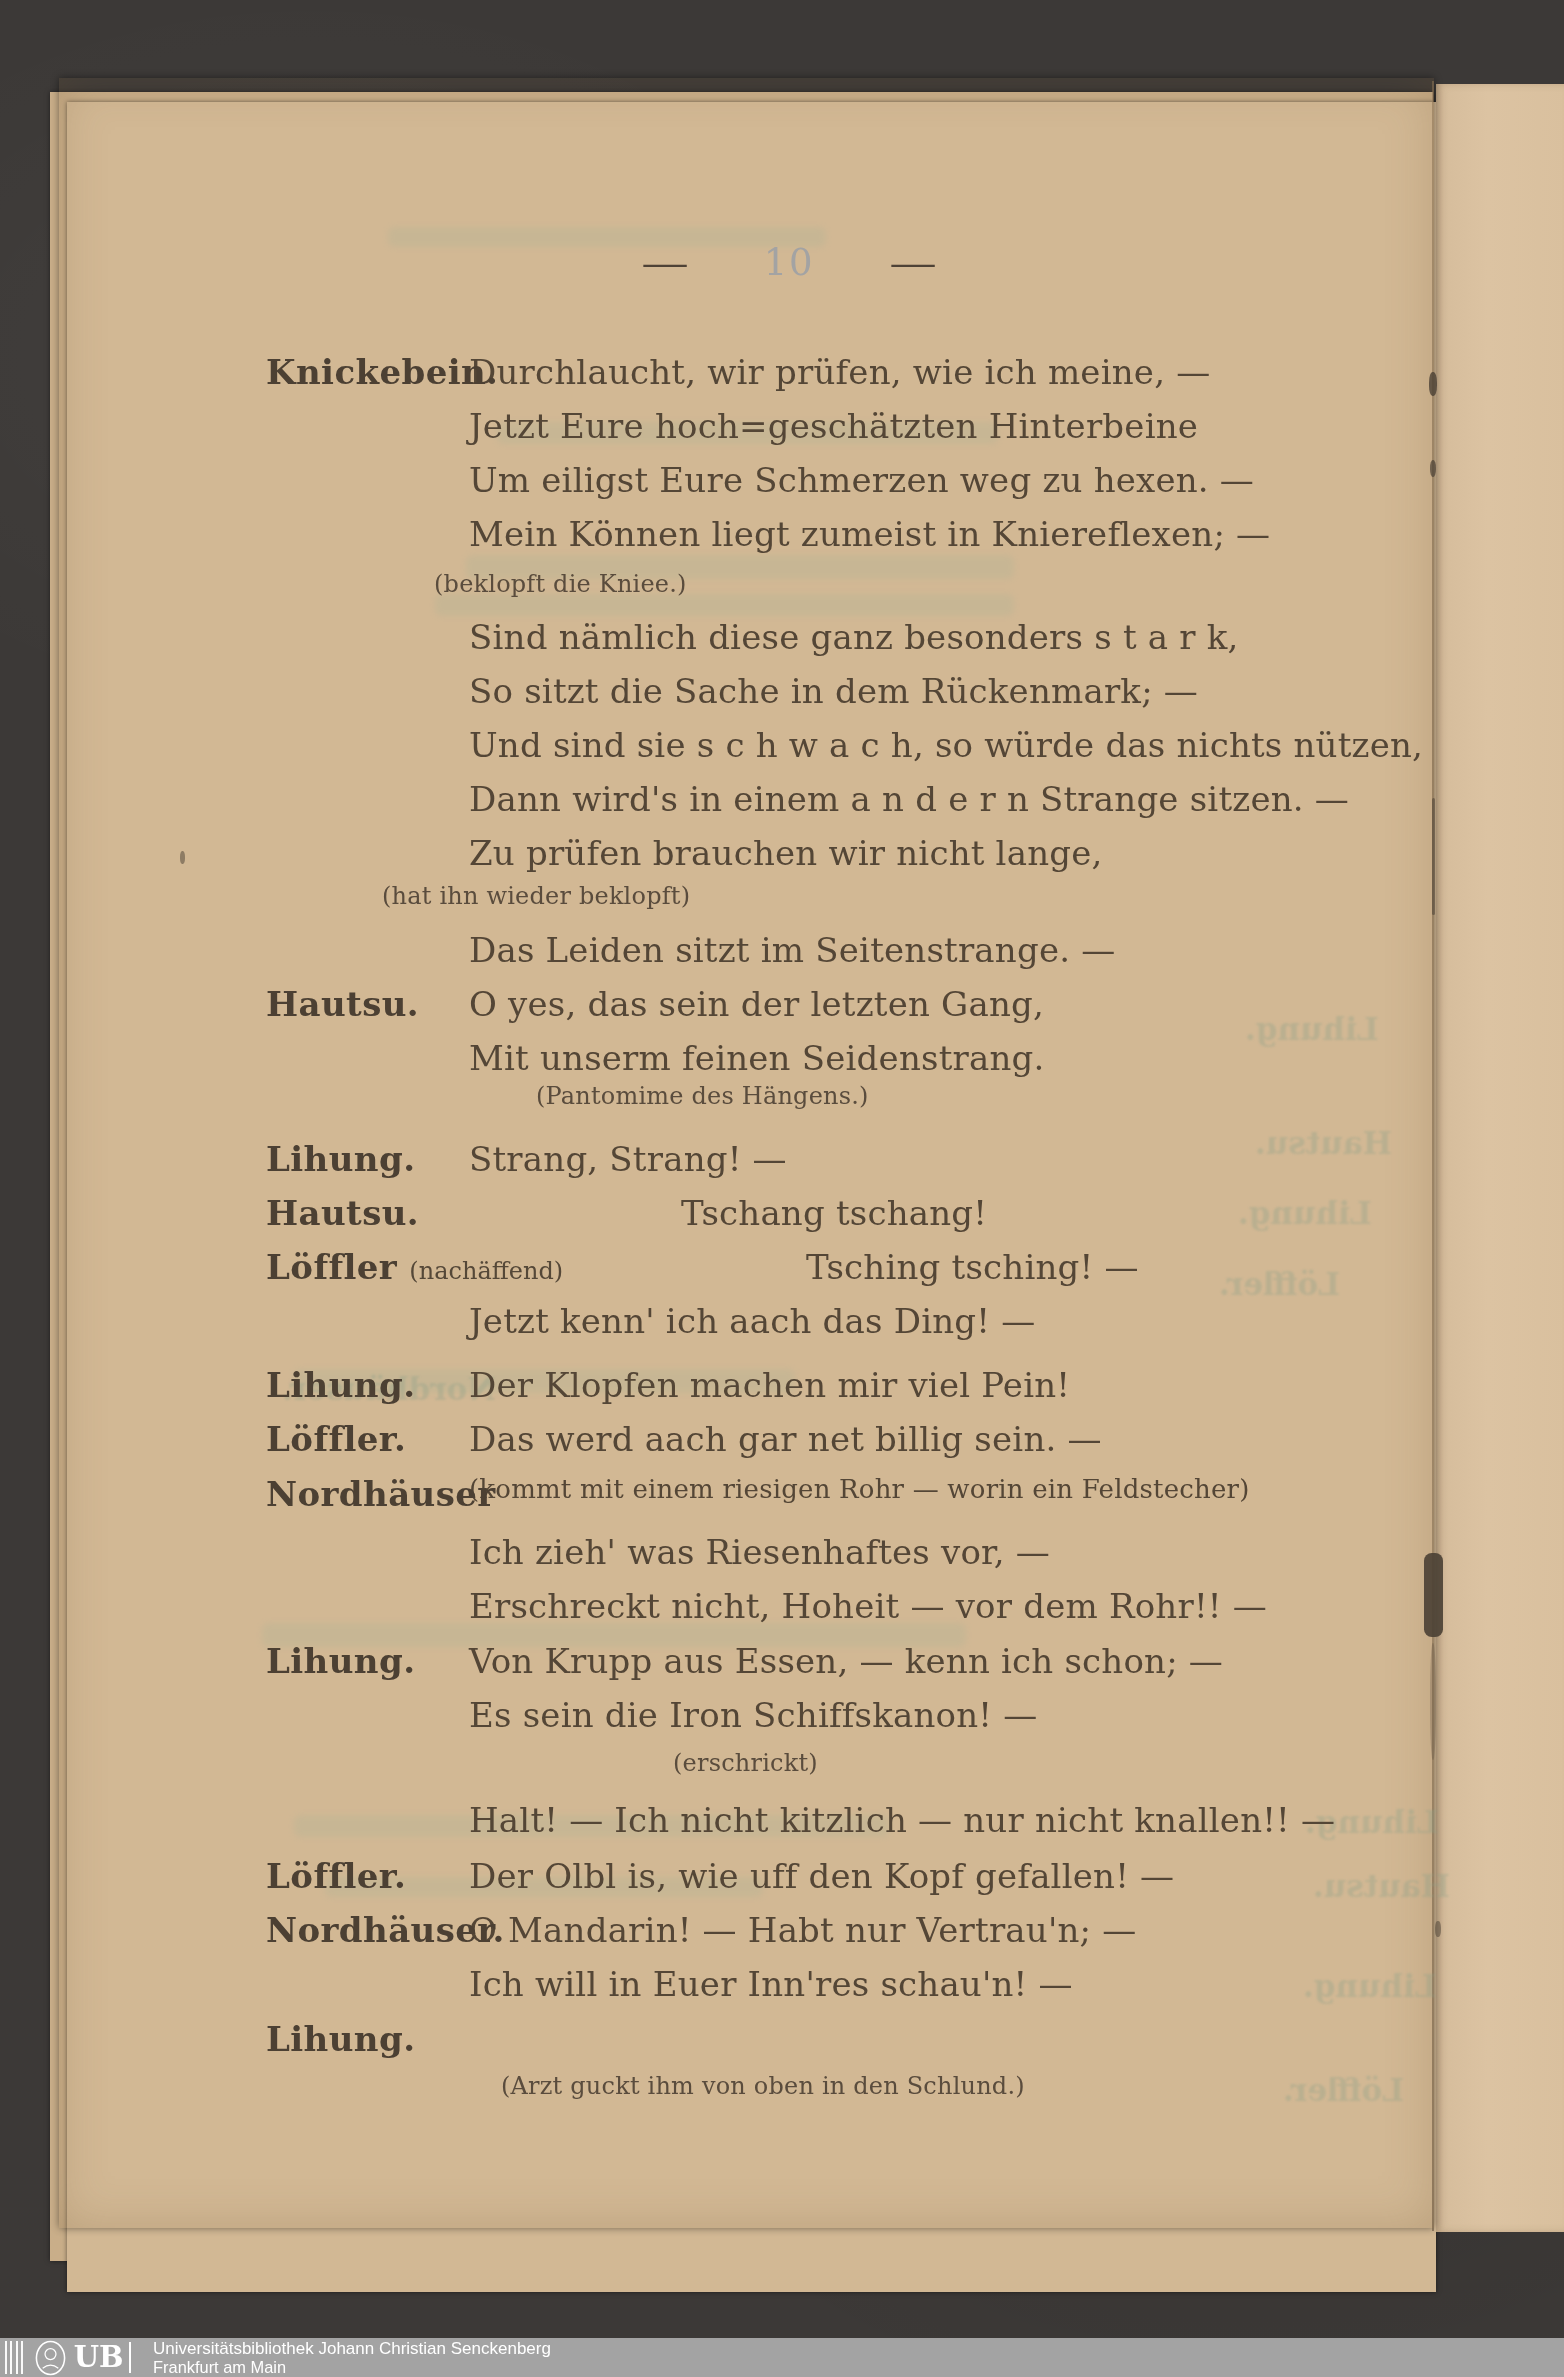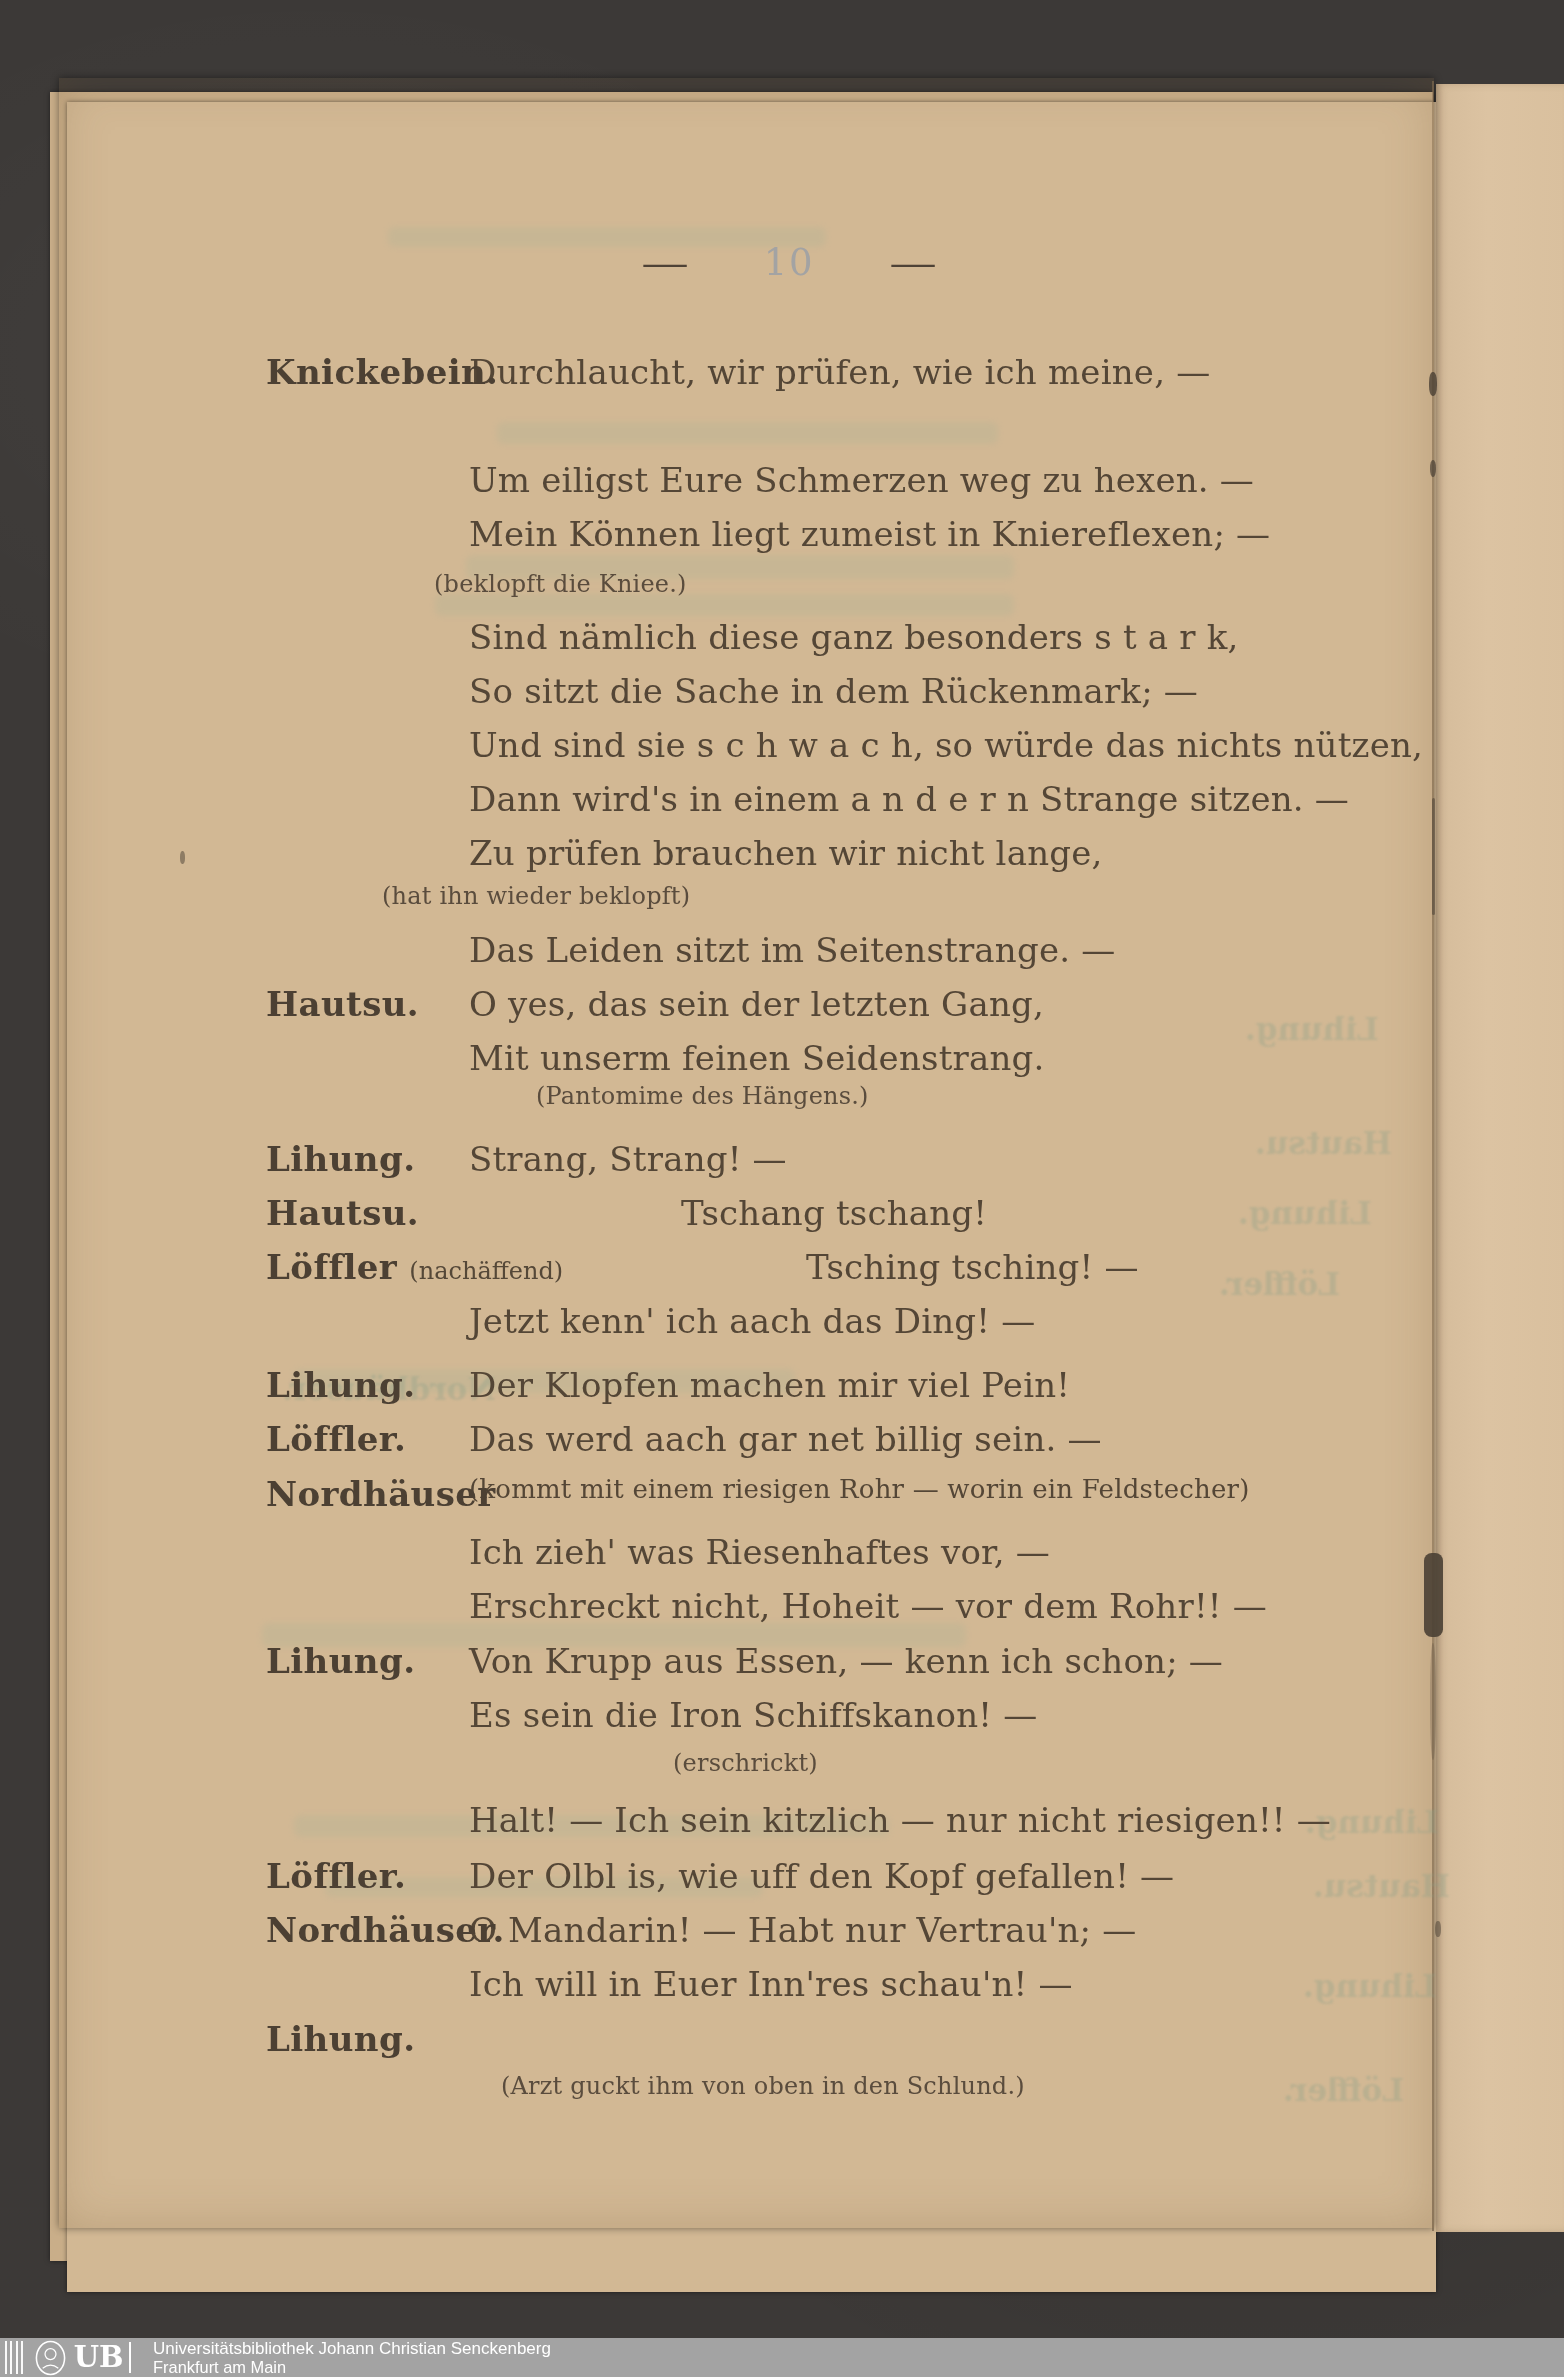--- a/index.html
+++ b/index.html
@@ -134,20 +134,23 @@
   <span class="num">10</span>
   <span class="dash">—</span>
 </div>
 
 <div class="textblock">
 
   <div class="line" style="top:352px">
     <span class="spk">Knickebein.</span>
     <span class="txt">Durchlaucht, wir prüfen, wie ich meine, —</span>
   </div>
+  <div class="line" style="top:406px">
+    <span class="txt">Jetzt Eure hoch=geschätzten Hinterbeine</span>
+  </div>
   <div class="line" style="top:460px">
     <span class="txt">Um eiligst Eure Schmerzen weg zu hexen. —</span>
   </div>
   <div class="line" style="top:514px">
     <span class="txt">Mein Können liegt zumeist in Kniereflexen; —</span>
   </div>
   <div class="line" style="top:570px">
     <span class="stage" style="margin-left:168px">(beklopft die Kniee.)</span>
   </div>
   <div class="line" style="top:617px">
@@ -218,21 +221,21 @@
     <span class="spk">Lihung.</span>
     <span class="txt">Von Krupp aus Essen, — kenn ich schon; —</span>
   </div>
   <div class="line" style="top:1695px">
     <span class="txt">Es sein die Iron Schiffskanon! —</span>
   </div>
   <div class="line" style="top:1749px">
     <span class="stage" style="margin-left:407px">(erschrickt)</span>
   </div>
   <div class="line" style="top:1800px">
-    <span class="txt">Halt! — Ich sein kitzlich — nur nicht riesigen!! —</span>
+    <span class="txt">Halt! — Ich nicht kitzlich — nur nicht knallen!! —</span>
   </div>
   <div class="line" style="top:1856px">
     <span class="spk">Löffler.</span>
     <span class="txt">Der Olbl is, wie uff den Kopf gefallen! —</span>
   </div>
   <div class="line" style="top:1910px">
     <span class="spk">Nordhäuser.</span>
     <span class="txt">O Mandarin! — Habt nur Vertrau'n; —</span>
   </div>
   <div class="line" style="top:1964px">

